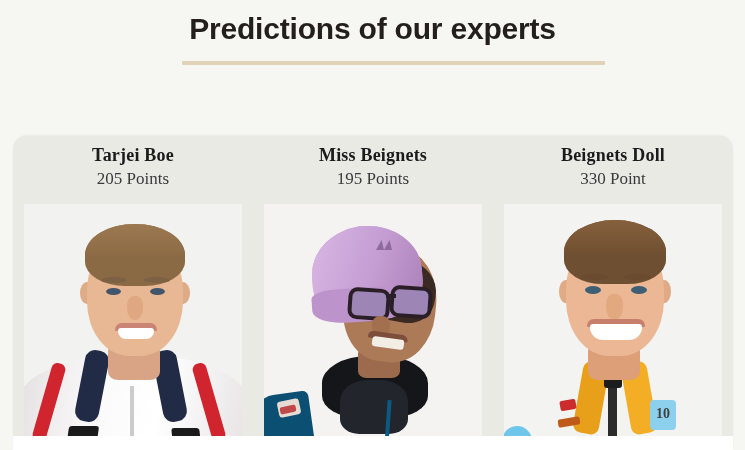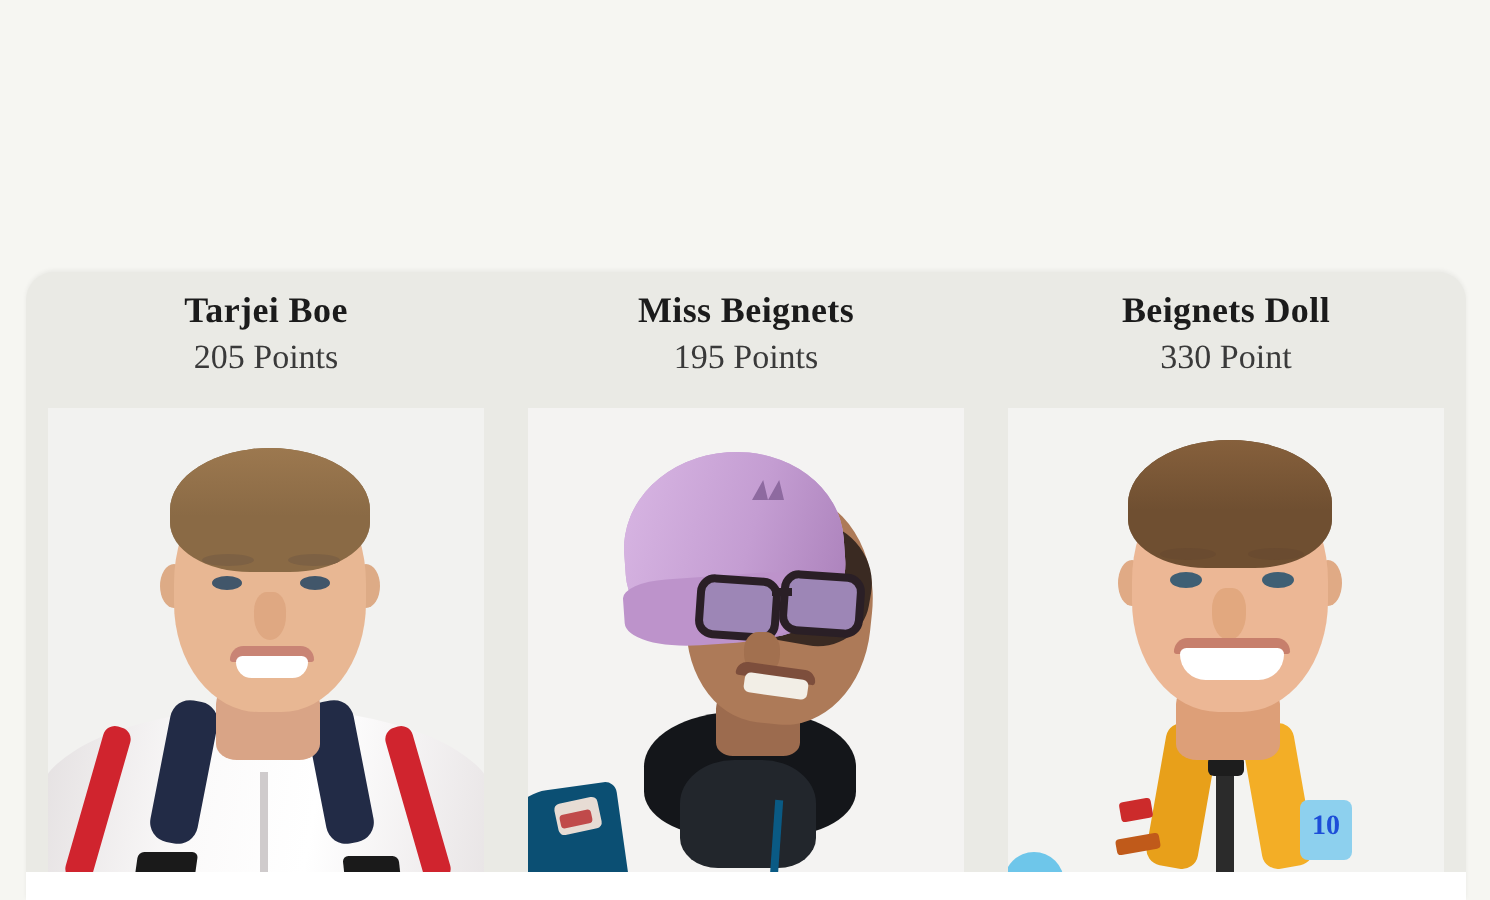--- a/index.html
+++ b/index.html
@@ -225,21 +225,21 @@
               background:#e8a01a; transform:rotate(10deg); border-radius:8px; }
   .e3-collarR{position:absolute; left:122px; top:158px; width:26px; height:72px;
               background:#f3ae26; transform:rotate(-10deg); border-radius:8px; }
   .e3-zip    {position:absolute; left:104px; top:180px; width:9px; height:66px;
               background:#2b2b2b; border-radius:2px; }
   .e3-zip-top{position:absolute; left:100px; top:174px; width:18px; height:10px;
               background:#1d1d1d; border-radius:3px; }
   .e3-badge  {position:absolute; left:146px; top:196px; width:26px; height:30px;
               background:#8dd0ee; border-radius:4px; }
   .e3-badge-t{position:absolute; left:152px; top:202px; width:14px; height:16px;
-              color:#1d4ed8; font-family:"Liberation Serif",serif; font-size:14px;
+              color:#404040; font-family:"Liberation Serif",serif; font-size:14px;
               font-weight:bold; line-height:16px; text-align:center; }
   .e3-flag   {position:absolute; left:56px; top:196px; width:16px; height:10px;
               background:#cc2b2b; border-radius:2px; transform:rotate(-10deg); }
   .e3-mark   {position:absolute; left:54px; top:214px; width:22px; height:8px;
               background:#c05a1a; border-radius:2px; transform:rotate(-10deg); }
   .e3-circle {position:absolute; left:-2px; top:222px; width:30px; height:30px;
               background:#6ec6ea; border-radius:50%; }
   .e3-neck   { left:84px; top:136px; width:52px; height:40px; background:#dd9f78; }
   .e3-head   { left:62px; top:26px; width:98px; height:126px; background:#ecb795; }
   .e3-hair   { position:absolute; left:60px; top:16px; width:102px; height:64px;
@@ -267,20 +267,24 @@
     width: 720px;
     height: 14px;
     background: #ffffff;
   }
 </style>
 </head>
 <body>
 
 <div class="page">
 
+  <div class="header">
+    <div class="page-title">Predictions of our experts</div>
+    <div class="title-rule"></div>
+  </div>
 
   <div class="experts-card">
     <div class="experts-row">
 
       <div class="expert">
         <div class="expert-name">Tarjei Boe</div>
         <div class="expert-points">205 Points</div>
         <div class="photo-wrap">
           <div class="photo">
             <div class="p-bg e1-bg"></div>

